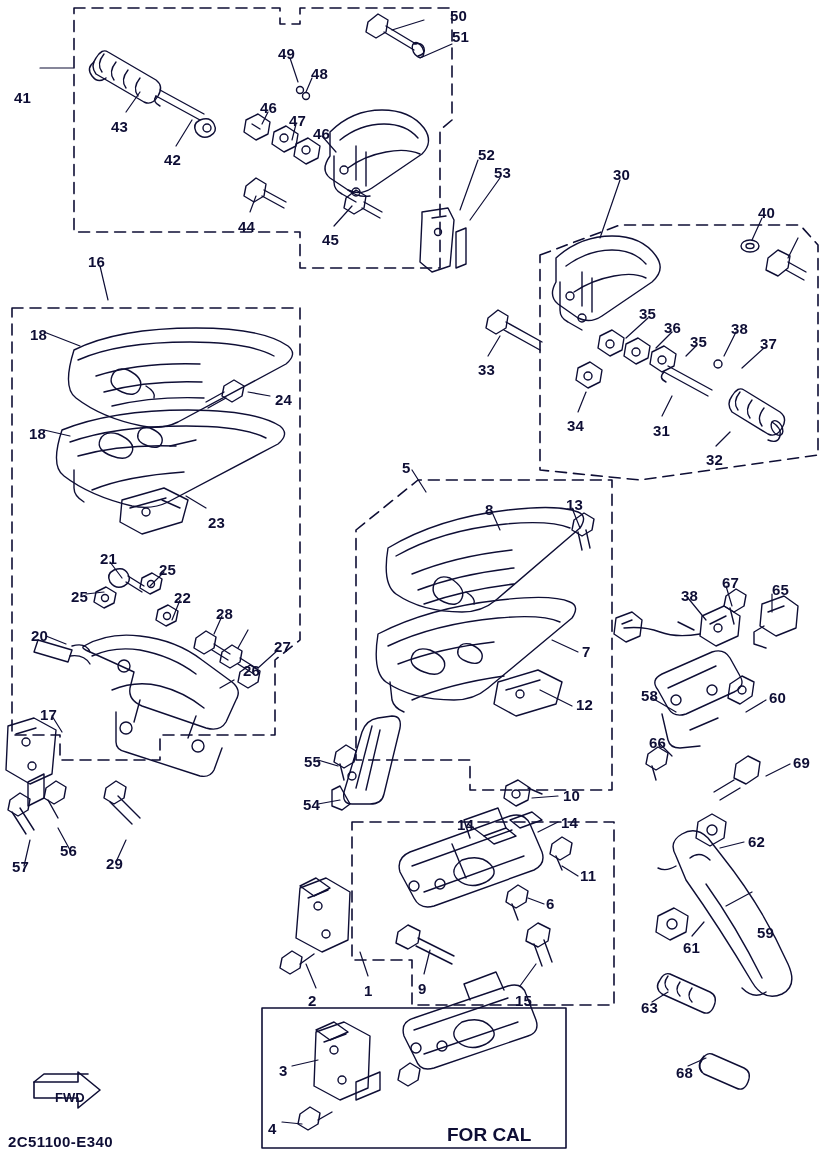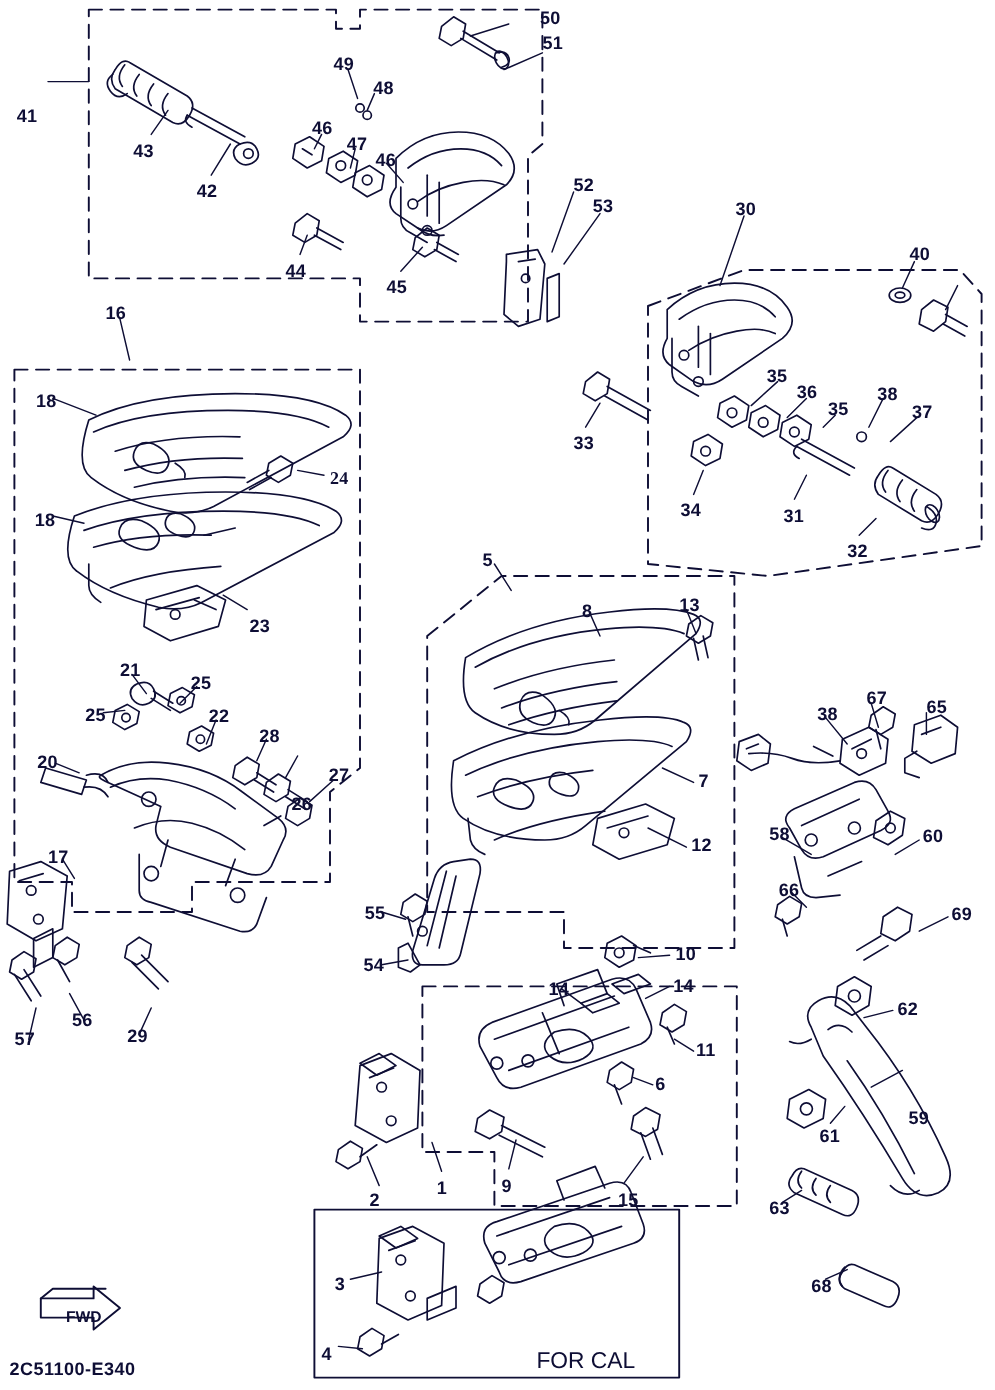--- a/index.html
+++ b/index.html
@@ -25,21 +25,21 @@
   .diagcode{
     position:absolute;
     left:8px;top:1133px;
     font-size:15px;font-weight:700;
     color:#0e0e35;
     letter-spacing:.4px;
   }
   .forcal{
     position:absolute;
     left:447px;top:1124px;
-    font-size:19px;font-weight:400;
+    font-size:19px;font-weight:700;
     color:#0e0e35;
   }
   .fwdlabel{
     position:absolute;
     left:55px;top:1090px;
     font-size:13px;font-weight:700;
     color:#0e0e35;
   }
 </style>
 </head>
@@ -575,21 +575,21 @@
       <div class="callout" style="left: 30px; top: 327px;">18</div>
       <div class="callout" style="left: 639px; top: 306px;">35</div>
       <div class="callout" style="left: 664px; top: 320px;">36</div>
       <div class="callout" style="left: 690px; top: 334px;">35</div>
       <div class="callout" style="left: 731px; top: 321px;">38</div>
       <div class="callout" style="left: 760px; top: 336px;">37</div>
       <div class="callout" style="left: 478px; top: 362px;">33</div>
       <div class="callout" style="left: 567px; top: 418px;">34</div>
       <div class="callout" style="left: 653px; top: 423px;">31</div>
       <div class="callout" style="left: 706px; top: 452px;">32</div>
-      <div class="callout" style="left: 275px; top: 392px; font-family: Liberation Serif, serif;">24</div>
+      <div class="callout" style="left: 275px; top: 392px;">24</div>
       <div class="callout" style="left: 29px; top: 426px;">18</div>
       <div class="callout" style="left: 208px; top: 515px;">23</div>
       <div class="callout" style="left: 402px; top: 460px;">5</div>
       <div class="callout" style="left: 485px; top: 502px;">8</div>
       <div class="callout" style="left: 566px; top: 497px;">13</div>
       <div class="callout" style="left: 100px; top: 551px;">21</div>
       <div class="callout" style="left: 159px; top: 562px;">25</div>
       <div class="callout" style="left: 71px; top: 589px;">25</div>
       <div class="callout" style="left: 174px; top: 590px;">22</div>
       <div class="callout" style="left: 216px; top: 606px;">28</div>

